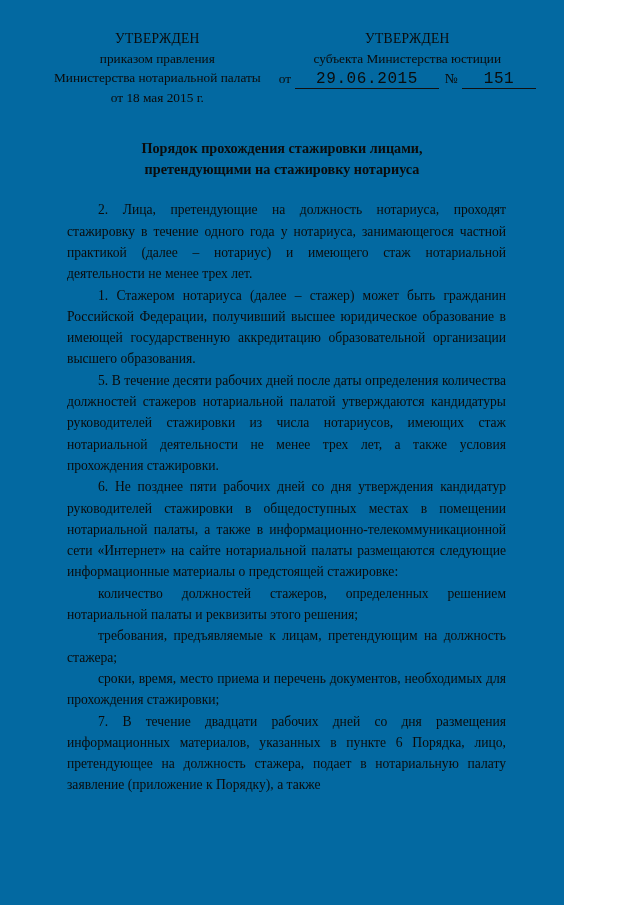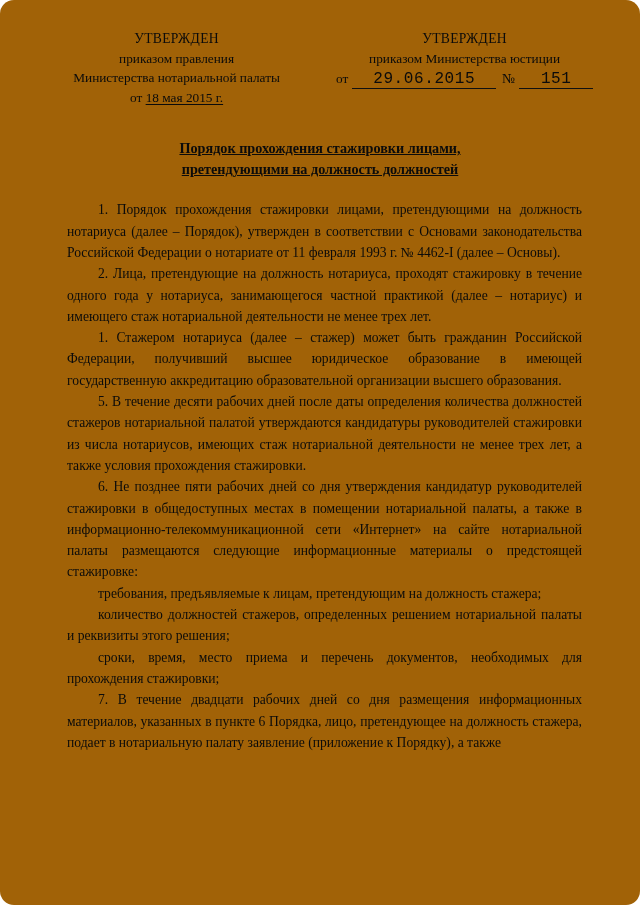--- a/index.html
+++ b/index.html
@@ -12,26 +12,25 @@
     width: 640px;
     height: 905px;
     overflow: hidden;
     font-family: "Liberation Serif", "DejaVu Serif", serif;
     color: #0b0b0b;
     -webkit-font-smoothing: none;
   }
 
   .page {
     position: relative;
-    width: 640px;
+    width: 564px;
     height: 905px;
     box-sizing: border-box;
     padding: 0;
-    background: #a16207;
-    border-radius: 14px;
+    background: #0369a1;
   }
 
   
   .approval-header {
     display: flex;
     justify-content: space-between;
     padding: 29px 28px 0 36px;
     box-sizing: border-box;
   }
   .approval-block {
@@ -42,21 +41,20 @@
   }
   .approval-block.left { width: 286px; }
   .approval-block.right { width: 300px; }
   .approval-title {
     font-size: 13.6px;
     letter-spacing: 0.3px;
   }
   .approval-line { white-space: nowrap; }
 
   .date-underline {
-    text-decoration: underline;
     text-underline-offset: 2px;
   }
 
   
   .order-line {
     display: flex;
     justify-content: center;
     align-items: baseline;
     gap: 4px;
     margin-top: 1px;
@@ -82,21 +80,21 @@
 
   
   .doc-title {
     margin: 31px auto 0 auto;
     width: 470px;
     text-align: center;
     font-weight: bold;
     font-size: 14.2px;
     line-height: 21px;
   }
-  .doc-title .t-line { display: block; white-space: nowrap; text-decoration: underline; }
+  .doc-title .t-line { display: block; white-space: nowrap; }
 
   
   .body-text {
     margin-top: 19px;
     padding: 0 58px 0 67px;
     box-sizing: border-box;
   }
   p.para {
     margin: 0;
     text-align: justify;
@@ -119,41 +117,40 @@
 
     <div class="approval-block left">
       <div class="approval-title approval-line">УТВЕРЖДЕН</div>
       <div class="approval-line">приказом правления</div>
       <div class="approval-line">Министерства нотариальной палаты</div>
       <div class="approval-line"><span>от </span><span class="date-underline">18 мая 2015 г.</span></div>
     </div>
 
     <div class="approval-block right">
       <div class="approval-title approval-line">УТВЕРЖДЕН</div>
-      <div class="approval-line">приказом Министерства юстиции</div>
+      <div class="approval-line">субъекта Министерства юстиции</div>
       <div class="order-line">
         <span class="order-label">от</span>
         <span class="fill-blank date">29.06.2015</span>
         <span class="num-sign">№</span>
         <span class="fill-blank num">151</span>
       </div>
     </div>
 
   </div>
 
   <div class="doc-title">
     <span class="t-line">Порядок прохождения стажировки лицами,</span>
-    <span class="t-line">претендующими на должность должностей</span>
+    <span class="t-line">претендующими на стажировку нотариуса</span>
   </div>
 
   <div class="body-text">
-    <p class="para">1. Порядок прохождения стажировки лицами, претендующими на должность нотариуса (далее – Порядок), утвержден в соответствии с Основами законодательства Российской Федерации о нотариате от 11 февраля 1993 г. № 4462-I (далее – Основы).</p>
     <p class="para">2. Лица, претендующие на должность нотариуса, проходят стажировку в течение одного года у нотариуса, занимающегося частной практикой (далее – нотариус) и имеющего стаж нотариальной деятельности не менее трех лет.</p>
     <p class="para">1. Стажером нотариуса (далее – стажер) может быть гражданин Российской Федерации, получивший высшее юридическое образование в имеющей государственную аккредитацию образовательной организации высшего образования.</p>
     <p class="para">5. В течение десяти рабочих дней после даты определения количества должностей стажеров нотариальной палатой утверждаются кандидатуры руководителей стажировки из числа нотариусов, имеющих стаж нотариальной деятельности не менее трех лет, а также условия прохождения стажировки.</p>
     <p class="para">6. Не позднее пяти рабочих дней со дня утверждения кандидатур руководителей стажировки в общедоступных местах в помещении нотариальной палаты, а также в информационно-телекоммуникационной сети «Интернет» на сайте нотариальной палаты размещаются следующие информационные материалы о предстоящей стажировке:</p>
+    <p class="para sub">количество должностей стажеров, определенных решением нотариальной палаты и реквизиты этого решения;</p>
     <p class="para sub">требования, предъявляемые к лицам, претендующим на должность стажера;</p>
-    <p class="para sub">количество должностей стажеров, определенных решением нотариальной палаты и реквизиты этого решения;</p>
     <p class="para sub">сроки, время, место приема и перечень документов, необходимых для прохождения стажировки;</p>
     <p class="para">7. В течение двадцати рабочих дней со дня размещения информационных материалов, указанных в пункте 6 Порядка, лицо, претендующее на должность стажера, подает в нотариальную палату заявление (приложение к Порядку), а также</p>
   </div>
 
 </div>
 
 </body></html>

